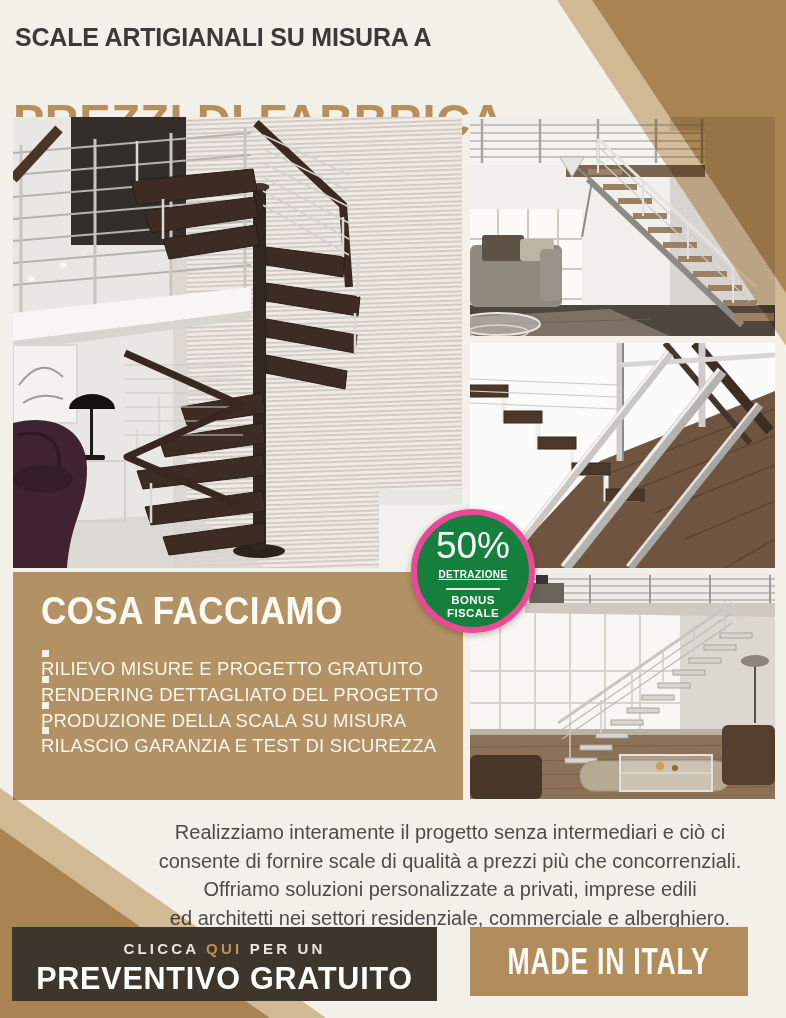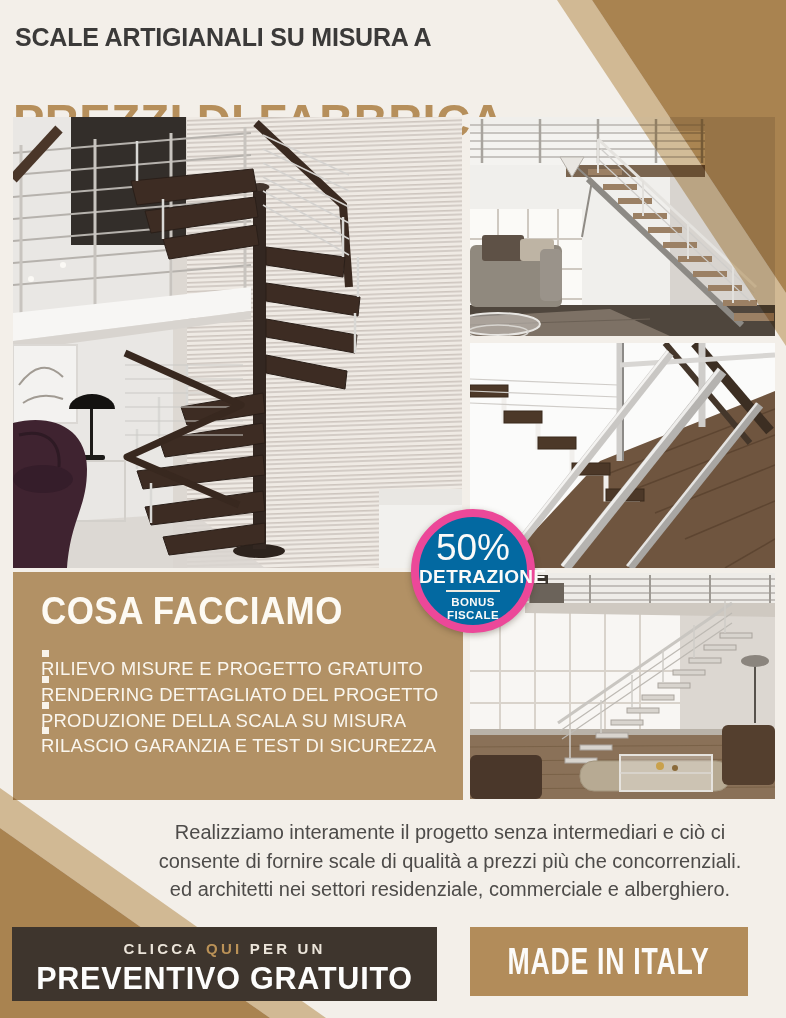--- a/index.html
+++ b/index.html
@@ -23,23 +23,23 @@
 
   
   .panel{left:13px;top:572px;width:450px;height:228px;background:#b29165;z-index:5;text-decoration:underline;}
   .panel-title{position:absolute;left:28px;top:18px;font-size:38px;font-weight:bold;color:#fdfaf3;letter-spacing:0.5px;transform:scaleX(0.92);transform-origin:left;white-space:nowrap;}
   .svc-list{position:absolute;left:28px;top:70px;right:10px;}
   .svc-row{display:flex;align-items:flex-start;height:25.8px;flex-direction:column;}
   .svc-sq{width:7px;height:7px;background:#f8f3ea;margin:8px 13px 0 1px;flex:0 0 auto;}
   .svc-label{font-size:18.5px;color:#faf6ee;letter-spacing:0.2px;line-height:24px;white-space:nowrap;}
 
   
-  .badge{left:411px;top:509px;width:124px;height:124px;box-sizing:border-box;background:#0369a1;border:8px solid #ec4899;border-radius:50%;z-index:25;text-align:center;color:#fbfaf8;box-shadow:0 2px 6px rgba(60,45,30,.35);}
+  .badge{left:411px;top:509px;width:124px;height:124px;box-sizing:border-box;background:#15803d;border:6px solid #ec4899;border-radius:50%;z-index:25;text-align:center;color:#fbfaf8;box-shadow:0 2px 6px rgba(60,45,30,.35);}
   .badge-pct{font-size:37px;line-height:40px;margin-top:11px;letter-spacing:0;}
-  .badge-lbl{font-size:19px;font-weight:bold;letter-spacing:0.4px;line-height:17px;}
+  .badge-lbl{font-size:10px;font-weight:bold;letter-spacing:0.4px;line-height:17px;text-decoration:underline;}
   .badge-div{width:54px;height:2px;background:#efeadf;margin:5px auto 4px;}
   .badge-sub{font-size:11.5px;font-weight:bold;line-height:13px;letter-spacing:0.4px;}
 
   
   .about{left:130px;right:16px;top:818px;text-align:center;font-size:20px;line-height:28.6px;color:#4d4b49;z-index:6;}
 
   
   .cta{left:12px;top:927px;width:425px;height:74px;background:#3e352d;z-index:40;text-align:center;cursor:pointer;}
   .cta-line1{margin-top:13px;font-size:15px;font-weight:bold;letter-spacing:3.2px;color:#ece5da;line-height:18px;}
   .cta-line1 .hl{color:#bb9257;}
@@ -385,20 +385,21 @@
     <div class="badge-pct">50%</div>
     <div class="badge-lbl">DETRAZIONE</div>
     <div class="badge-div"></div>
     <div class="badge-sub">BONUS</div>
     <div class="badge-sub">FISCALE</div>
   </div>
 
   <div class="abs about">
     <div>Realizziamo interamente il progetto senza intermediari e ciò ci</div>
     <div>consente di fornire scale di qualità a prezzi più che concorrenziali.</div>
+    <div>Offriamo soluzioni personalizzate a privati, imprese edili</div>
     <div>ed architetti nei settori residenziale, commerciale e alberghiero.</div>
   </div>
 
   <div class="abs corner tr-main"></div>
   <div class="abs corner tr-stripe"></div>
   <div class="abs corner bl-main"></div>
   <div class="abs corner bl-stripe"></div>
 
   <div class="abs cta">
     <div class="cta-line1">

